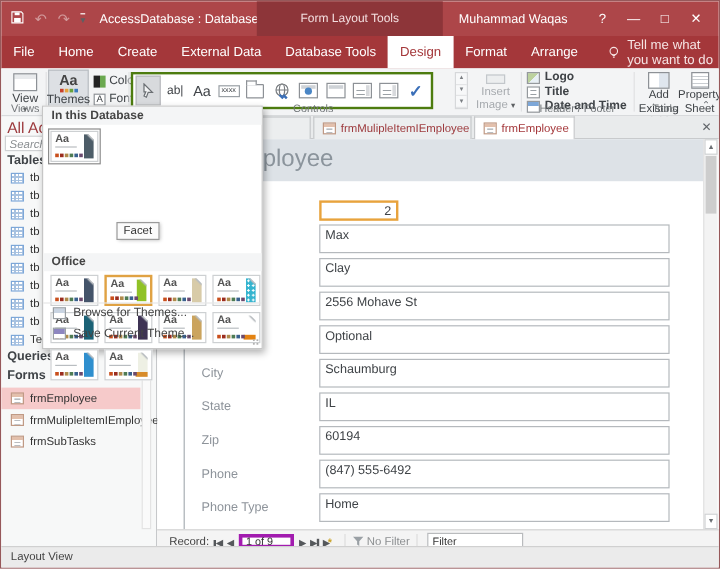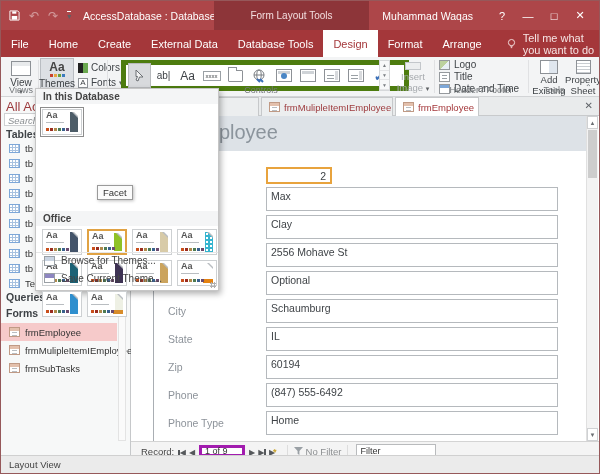--- a/index.html
+++ b/index.html
@@ -37,39 +37,39 @@
   .rbtn-big .lbl{margin-top:1px;}
   .caret{font-size:7px;color:#5d6063;line-height:1;}
   .pressed{background:#dde0e4;border:1px solid #b9bdc2;}
   .viewicon{width:20px;height:15px;border:1px solid #8d9196;background:linear-gradient(#e8eaec 0 4px,#fff 4px);}
   .aa-icon{font-size:12px;font-weight:bold;color:#444;line-height:1;}
   .aa-chips{display:flex;gap:1px;margin-top:1px;}
   .aa-chips i{width:3px;height:3px;}
   .rbtn-sm{position:absolute;display:flex;align-items:center;gap:3px;font-size:10px;color:#3f4347;white-space:nowrap;}
   .colors-ic{width:10px;height:10px;background:linear-gradient(90deg,#222 0 5px,#6aa84f 5px);}
   .fonts-ic{width:10px;height:10px;border:1px solid #8d9196;font-size:8px;display:flex;align-items:center;justify-content:center;background:#fff;}
-  .gallery{position:absolute;left:120px;top:3px;width:288px;height:31px;background:#fff;border:5px solid #4d7c0f;
+  .gallery{position:absolute;left:108px;top:3px;width:252px;height:31px;background:#fff;border:2px solid #4d7c0f;
     display:flex;align-items:center;padding:0 2px;gap:1px;}
   .gcell{width:23px;height:25px;display:flex;align-items:center;justify-content:center;font-size:10px;color:#3f4347;}
   .gcell.sel{background:#d8dadd;border:1px solid #b8babd;}
   .win-ic{width:16px;height:13px;border:1px solid #8d9196;background:#fff;position:relative;}
   .win-ic.topbar::before{content:"";position:absolute;left:1px;right:1px;top:1px;height:3px;background:#cfd3d7;}
   .win-ic.lines::after{content:"";position:absolute;left:2px;right:5px;top:5px;height:5px;
     background:repeating-linear-gradient(#9aa0a5 0 1px,transparent 1px 3px);}
   .win-ic.scroll::before{content:"";position:absolute;right:1px;top:1px;bottom:1px;width:3px;background:#d8dadd;}
   .win-ic.globe-dot::after{content:"";position:absolute;left:4px;top:3px;width:6px;height:6px;border-radius:50%;background:#4a86c5;}
   .folder-ic{width:15px;height:12px;border:1px solid #8d9196;border-radius:1px;position:relative;background:#fff;}
   .folder-ic::before{content:"";position:absolute;left:-1px;top:-4px;width:7px;height:3px;border:1px solid #8d9196;border-bottom:none;background:#fff;}
   .chk{color:#3a6fb8;font-weight:bold;font-size:14px;}
   .gscroll{position:absolute;left:378px;top:3px;width:11px;height:31px;border:1px solid #d6d8da;background:#f7f8f9;
     display:flex;flex-direction:column;}
   .gscroll span{flex:1;display:flex;align-items:center;justify-content:center;font-size:5px;color:#7a7e82;border-bottom:1px solid #e3e4e6;}
   .insert-btn{position:absolute;left:393px;top:3px;width:38px;height:33px;display:flex;flex-direction:column;align-items:center;color:#a6aaae;font-size:9.5px;padding-top:2px;}
   .img-ic{width:16px;height:12px;border:1px solid #c3c7cb;background:#eceeef;margin-bottom:1px;}
-  .hfrow{position:absolute;display:flex;align-items:center;gap:4px;font-size:10px;color:#3f4347;white-space:nowrap;}
+  .hfrow{position:absolute;display:flex;align-items:center;gap:4px;font-size:10px;color:#3f4347;white-space:nowrap;font-weight:bold;}
   .mini-ic{width:11px;height:10px;border:1px solid #95999d;background:#fff;position:relative;}
   .mini-ic.pic{background:linear-gradient(135deg,#bcd29e 0 50%,#e8f0f5 50%);}
   .mini-ic.page::after{content:"";position:absolute;left:2px;right:2px;top:2px;height:5px;background:repeating-linear-gradient(#9aa0a5 0 1px,transparent 1px 3px);}
   .mini-ic.dt{background:linear-gradient(#7da7d8 0 3px,#fff 3px);}
   .twoLine{position:absolute;display:flex;flex-direction:column;align-items:center;font-size:9.5px;color:#3f4347;text-align:center;line-height:1.15;padding-top:2px;}
   .fields-ic{width:18px;height:14px;border:1px solid #8d9196;background:linear-gradient(90deg,#fff 0 8px,#dfe6ee 8px);margin-bottom:1px;}
   .prop-ic{width:15px;height:14px;border:1px solid #8d9196;background:repeating-linear-gradient(#fff 0 2px,#c9cdd1 2px 3px);margin-bottom:1px;}
   .collapse{position:absolute;left:584px;top:26px;font-size:8px;color:#6b6f73;}
 
   

